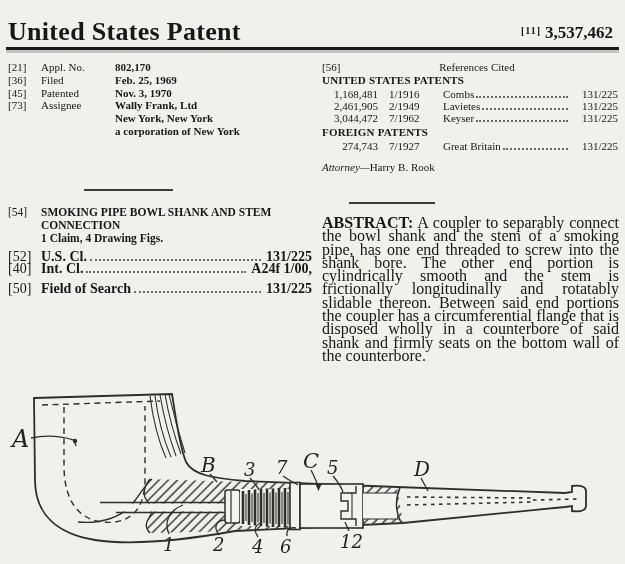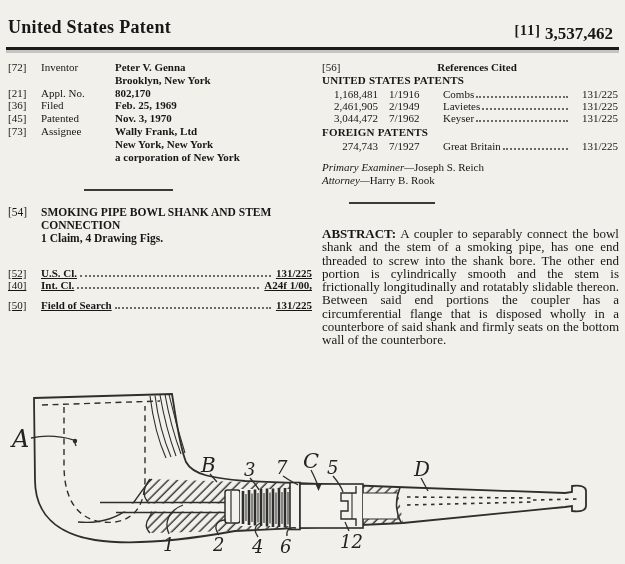--- a/index.html
+++ b/index.html
@@ -3,83 +3,77 @@
 <meta charset="utf-8">
 <style>
   html,body{margin:0;padding:0;}
   body{
     width:625px;height:564px;overflow:hidden;position:relative;
     background:#f1f0eb;
     font-family:"Liberation Serif", serif;color:#171717;
   }
   .abs{position:absolute;}
   
-  #hdr-title{left:8px;top:17px;font-size:18px;font-weight:bold;letter-spacing:.3px;}
+  #hdr-title{left:8px;top:17px;font-size:26px;font-weight:bold;letter-spacing:.3px;}
   #hdr-num{right:12px;top:23px;font-size:17px;font-weight:bold;white-space:nowrap;}
-  #hdr-num .pref{font-size:14px;font-weight:bold;vertical-align:4px;margin-right:4px;letter-spacing:1px;}
+  #hdr-num .pref{font-size:10px;font-weight:bold;vertical-align:4px;margin-right:4px;letter-spacing:1px;}
   #hdr-rule{left:6px;right:6px;top:47px;height:3px;background:#1b1b1b;box-shadow:0 3px 0 rgba(40,40,40,.22);}
   
   #bib{left:8px;top:61px;width:302px;font-size:11px;line-height:12.8px;}
   .bib-row{display:grid;grid-template-columns:33px 74px auto;}
   .bib-row .val{font-weight:bold;white-space:pre-line;}
   
   #refs{left:322px;top:61px;width:296px;font-size:11px;line-height:12.3px;}
   .ref-head{display:grid;grid-template-columns:44px auto 30px;}
-  .ref-head .rc-title{text-align:center;font-weight:bold;}
+  .ref-head .rc-title{text-align:center;font-weight:normal;}
   .ref-sub{text-align:left;font-weight:bold;margin:1px 0 1px 0;letter-spacing:.2px;}
   .ref-row{display:flex;align-items:flex-start;}
   .ref-row .rn{width:56px;text-align:right;}
   .ref-row .rd{width:44px;padding-left:11px;}
   .ref-row .rm{padding-left:10px;}
   .ref-row .dots{flex:1;border-bottom:2px dotted #6b6b66;height:8px;margin:0 6px 0 2px;}
   .ref-row .rc{width:44px;text-align:right;}
   .fp{margin-top:2px;font-family:Liberation Serif, serif;}
   #examiners{margin-top:9px;line-height:12.6px;}
   .it{font-style:italic;}
   
   .sdiv{height:2px;background:#3a3a38;}
   #sdiv-left{left:84px;top:189px;width:89px;}
   #sdiv-right{left:349px;top:202px;width:86px;}
   
   #sec54{left:8px;top:206px;width:304px;font-size:11.5px;line-height:13.2px;}
   .t54{display:grid;grid-template-columns:33px auto;font-weight:bold;}
   .t54 .code{font-weight:normal;}
-  #cls{margin-top:21px;font-size:11px;line-height:12.6px;text-decoration:underline;}
+  #cls{margin-top:5px;font-size:14px;line-height:12.6px;}
   .cls-row{display:grid;grid-template-columns:33px auto;}
   .cls-row.gap{margin-top:7px;}
   .cls-body{display:flex;align-items:baseline;justify-content:space-between;}
   .cls-body .lbl{font-weight:bold;}
   .cls-body .dots{flex:1;border-bottom:2px dotted #6b6b66;height:8px;margin:0 5px 0 3px;}
   .cls-body .cv{font-weight:bold;text-align:right;}
   .cls-l2{text-align:right;}
   
-  #abstract{left:322px;top:227px;width:297px;font-size:13px;line-height:13.3px;text-align:justify;}
+  #abstract{left:322px;top:216px;width:297px;font-size:16px;line-height:13.3px;text-align:justify;}
   #abstract .lab{font-weight:bold;}
   
   #fig{left:0;top:350px;}
   .figlbl{font-family:"DejaVu Serif",serif;font-style:italic;fill:#232323;}
   svg .ln{stroke:#2e2e2c;fill:none;}
 </style>
 </head>
 <body>
 
 <div class="abs" id="hdr-title">United States Patent</div>
 <div class="abs" id="hdr-num">
   <span class="pref">[11]</span><span>3,537,462</span>
 </div>
 <div class="abs" id="hdr-rule"></div>
 
 <div class="abs" id="bib">
     <div class="bib-row">
-      <span>[72]</span>
-      <span>Inventor</span>
-      <span class="val">Peter V. Genna
-Brooklyn, New York</span>
-    </div>
-    <div class="bib-row">
       <span>[21]</span>
       <span>Appl. No.</span>
       <span class="val">802,170</span>
     </div>
     <div class="bib-row">
       <span>[36]</span>
       <span>Filed</span>
       <span class="val">Feb. 25, 1969</span>
     </div>
     <div class="bib-row">
@@ -130,21 +124,20 @@
   <div id="foreign-rows">
       <div class="ref-row">
         <span class="rn">274,743</span>
         <span class="rd">7/1927</span>
         <span class="rm">Great Britain</span>
         <span class="dots"></span>
         <span class="rc">131/225</span>
       </div>
     </div>
   <div id="examiners">
-    <div><span class="it">Primary Examiner—</span><span>Joseph S. Reich</span></div>
     <div><span class="it">Attorney—</span><span>Harry B. Rook</span></div>
   </div>
 </div>
 
 <div class="abs sdiv" id="sdiv-left"></div>
 <div class="abs sdiv" id="sdiv-right"></div>
 
 <div class="abs" id="sec54">
   <div class="t54">
     <span class="code">[54]</span>

